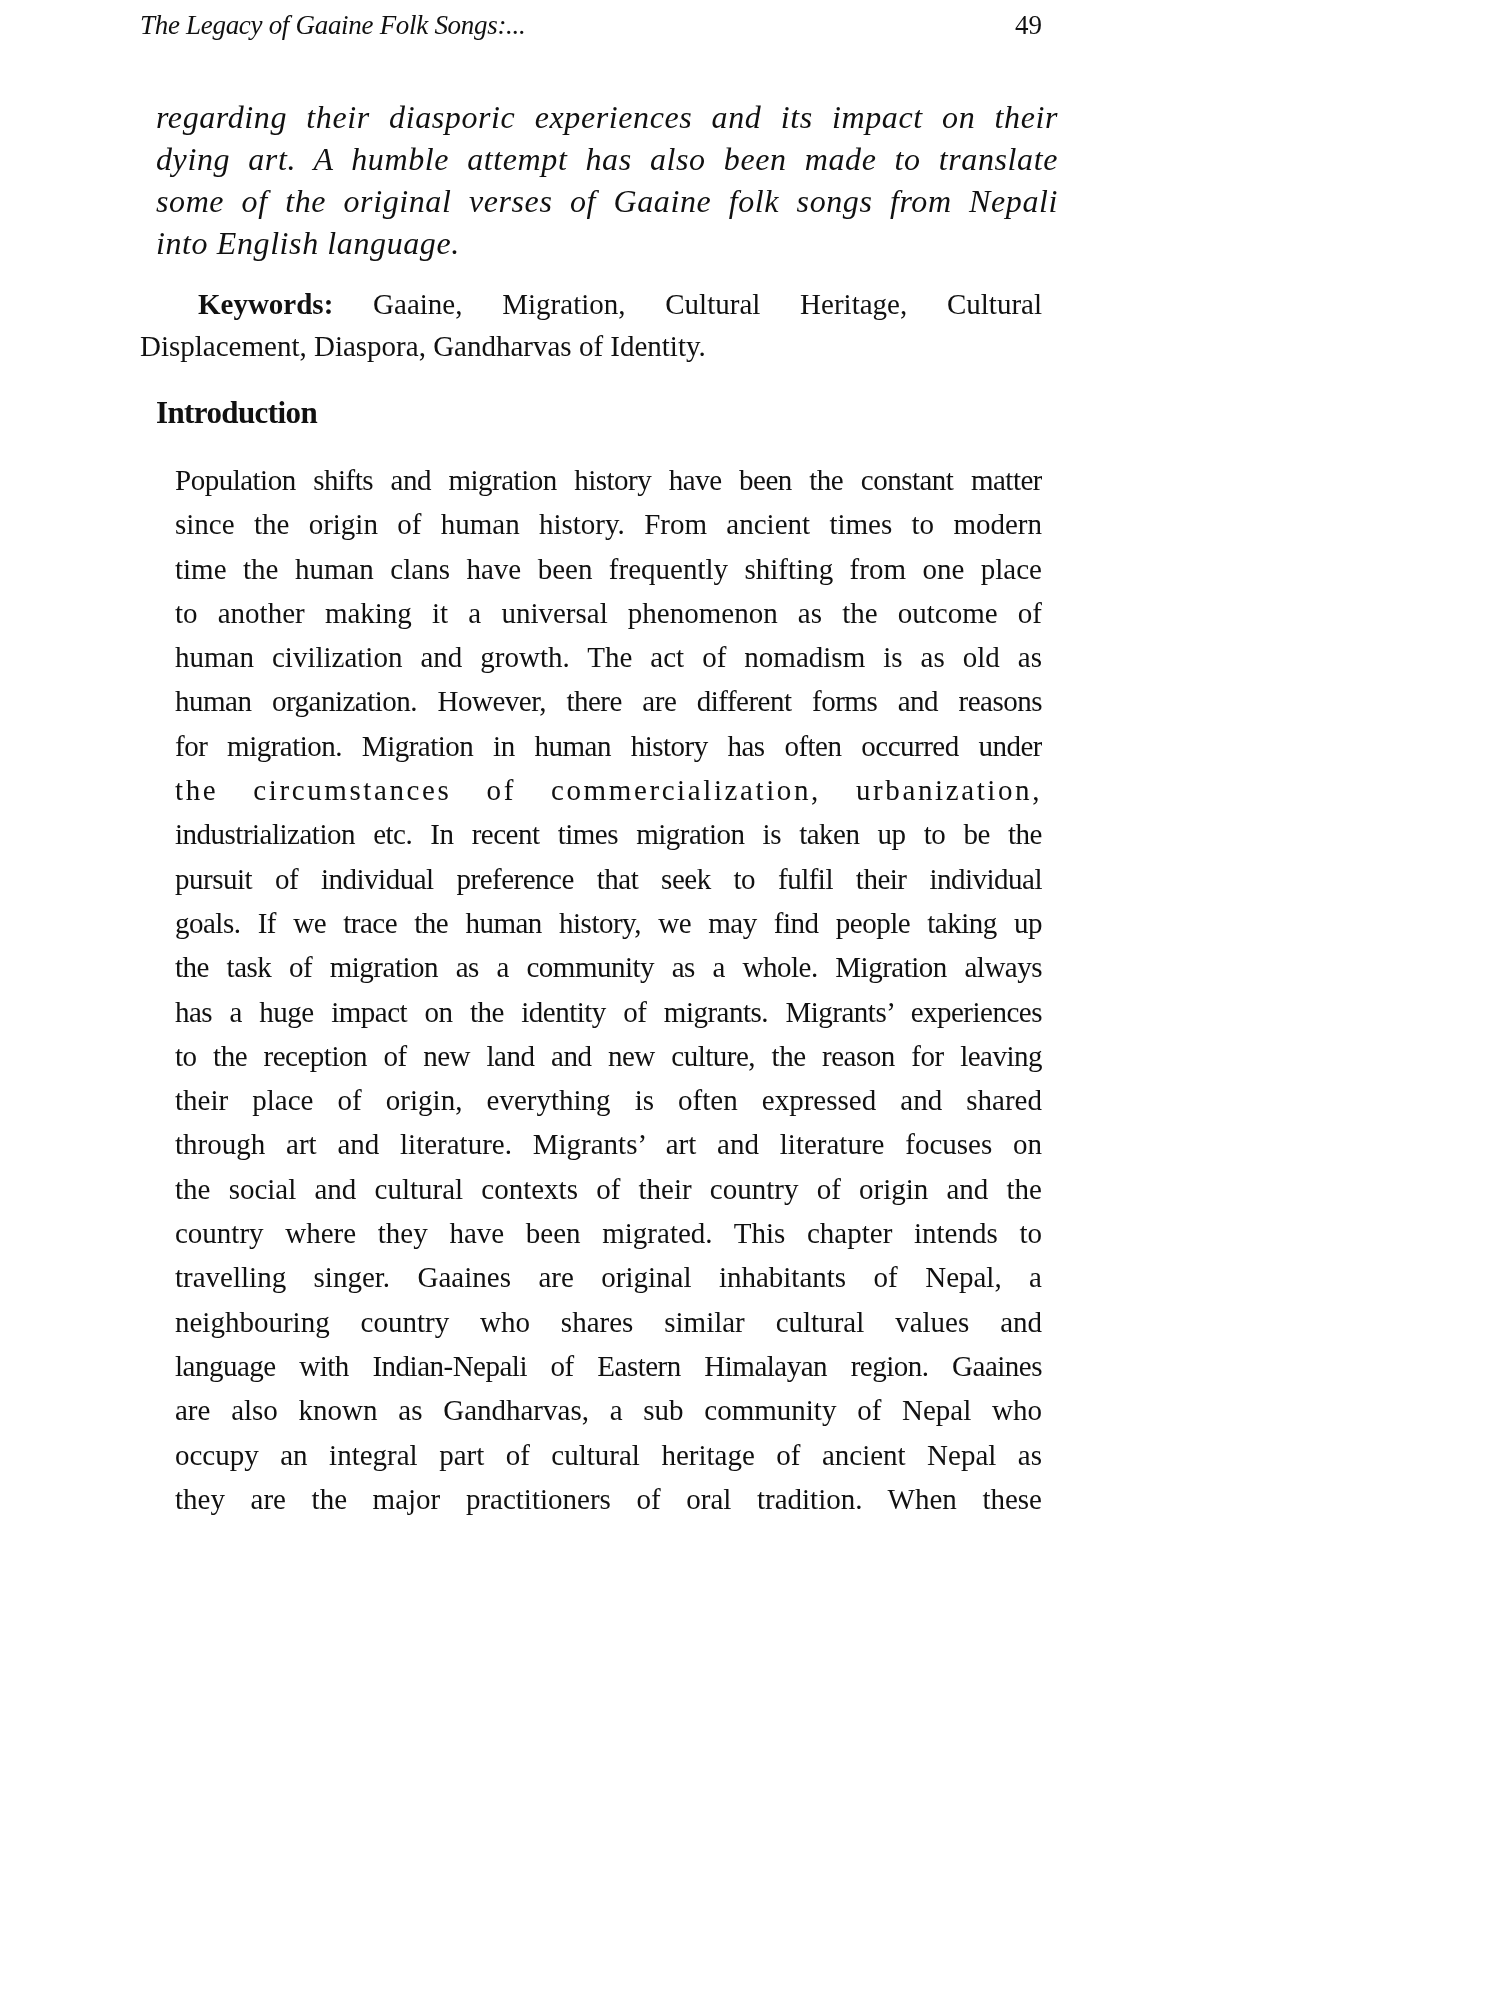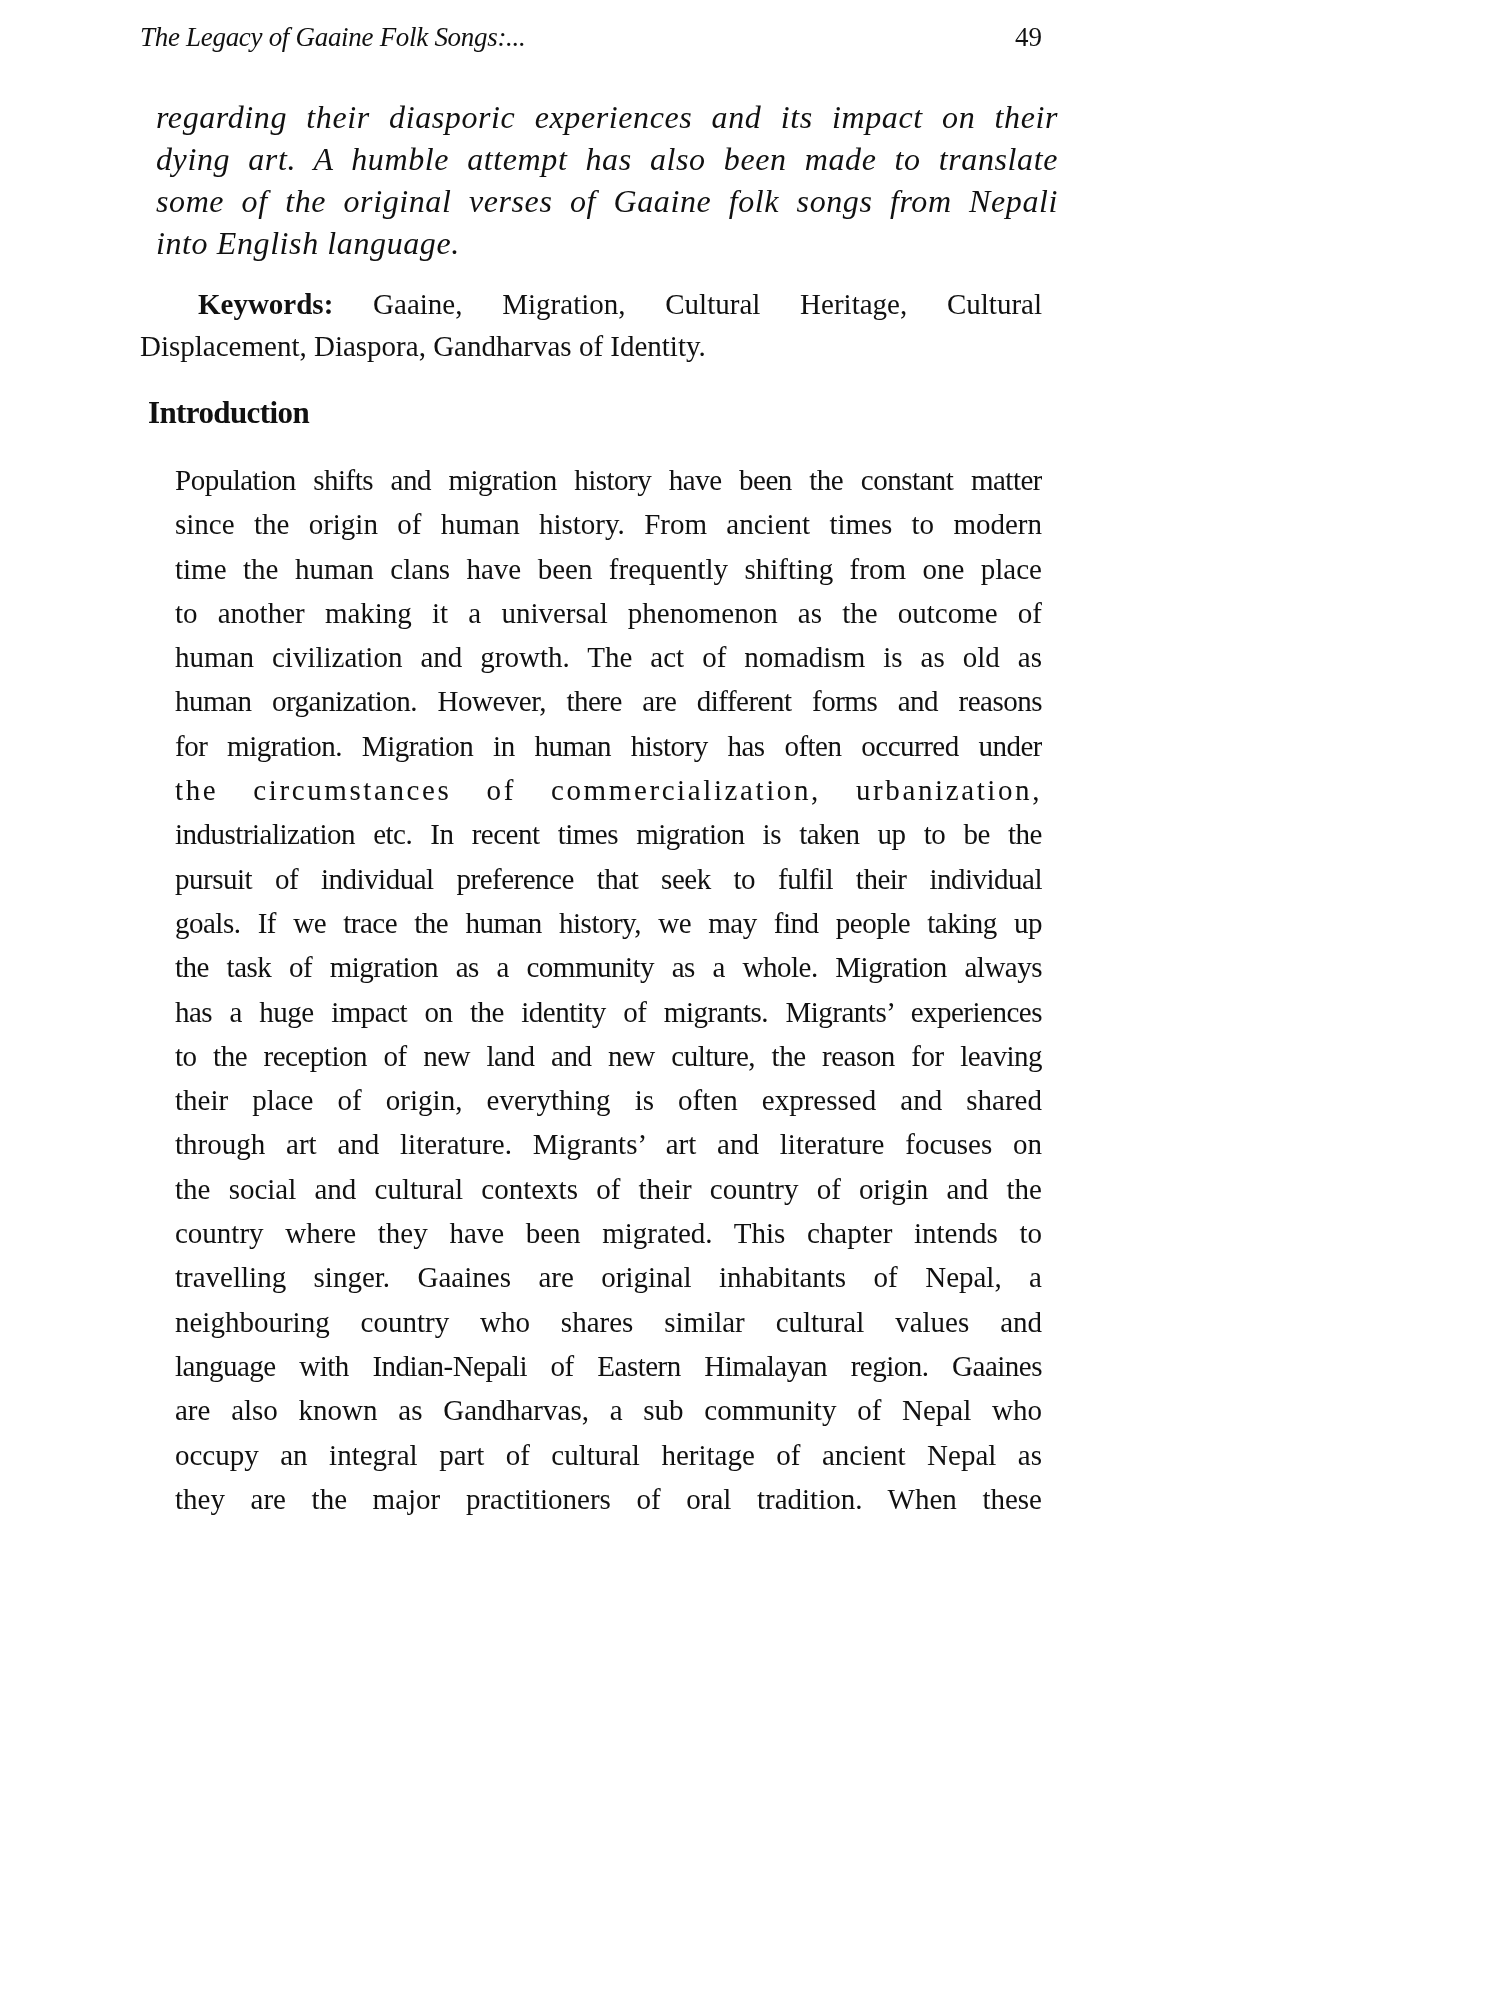--- a/index.html
+++ b/index.html
@@ -1,29 +1,29 @@
 <!DOCTYPE html>
 <html><head>
 <meta charset="utf-8">
 <style>
   html, body { margin: 0; padding: 0; background: #ffffff; }
   body { width: 1500px; height: 2000px; position: relative; overflow: hidden; color: #111; }
   .page { position: absolute; left: 140px; top: 0; width: 902px; font-family: "Liberation Serif", "DejaVu Serif", serif; }
-  .running-header { position: absolute; top: 22px; left: 0; width: 902px; height: 44px; font-size: 27px; }
+  .running-header { position: absolute; top: 10px; left: 0; width: 902px; height: 44px; font-size: 27px; }
   .running-title { position: absolute; left: 0; top: 0; font-style: italic; letter-spacing: -0.3px; }
   .page-number { position: absolute; right: 0; top: 0; }
   .abstract-tail { position: absolute; top: 96px; left: 16px; width: 902px; font-style: italic; font-size: 32px; line-height: 42px; text-align: justify; text-align-last: left; letter-spacing: 0.6px; }
   .abstract-tail .line { display: block; text-align: justify; text-align-last: justify; }
   .abstract-tail .line.last { text-align-last: left; }
   .keywords { position: absolute; top: 283px; left: 0; width: 902px; font-size: 29px; line-height: 42px; }
   .keywords .line { display: block; text-align: justify; text-align-last: justify; }
   .keywords .line.first { text-indent: 58px; }
   .keywords .line.last { text-align-last: left; }
   .kw-label { font-weight: bold; }
-  .section-heading { position: absolute; top: 395px; left: 8px; font-size: 31px; font-weight: bold; letter-spacing: -0.6px; margin: 0; }
+  .section-heading { position: absolute; top: 395px; left: 16px; font-size: 31px; font-weight: bold; letter-spacing: -0.6px; margin: 0; }
   .body-text { position: absolute; top: 458px; left: 0; width: 902px; font-size: 29px; line-height: 44.3px; }
   .body-text .line { display: block; text-align: justify; text-align-last: justify; white-space: nowrap; overflow: hidden; margin-left: 35px; }
   .body-text .line.condensed { letter-spacing: -0.5px; word-spacing: -1px; }
   .body-text .line.wide { letter-spacing: 2.6px; }
 </style>
 </head>
 <body>
 
 <div class="page">
 

